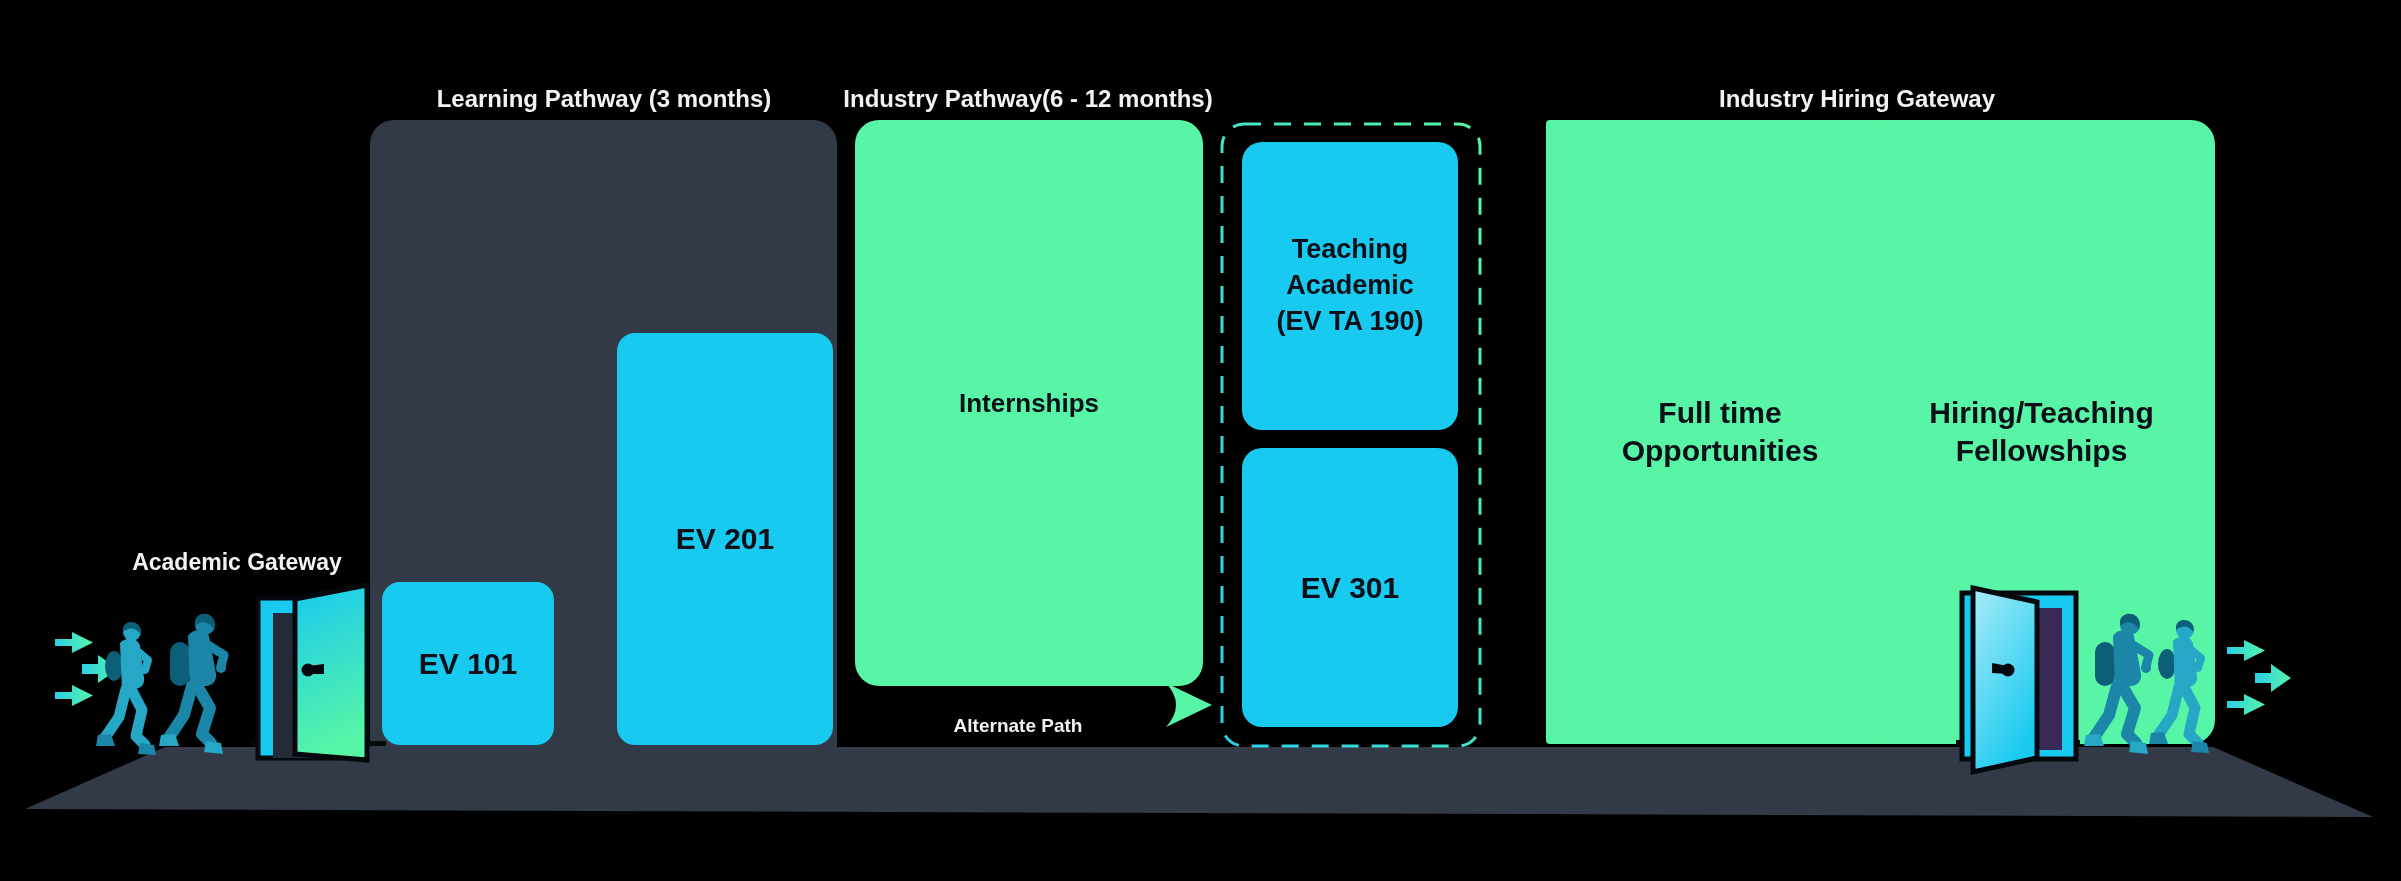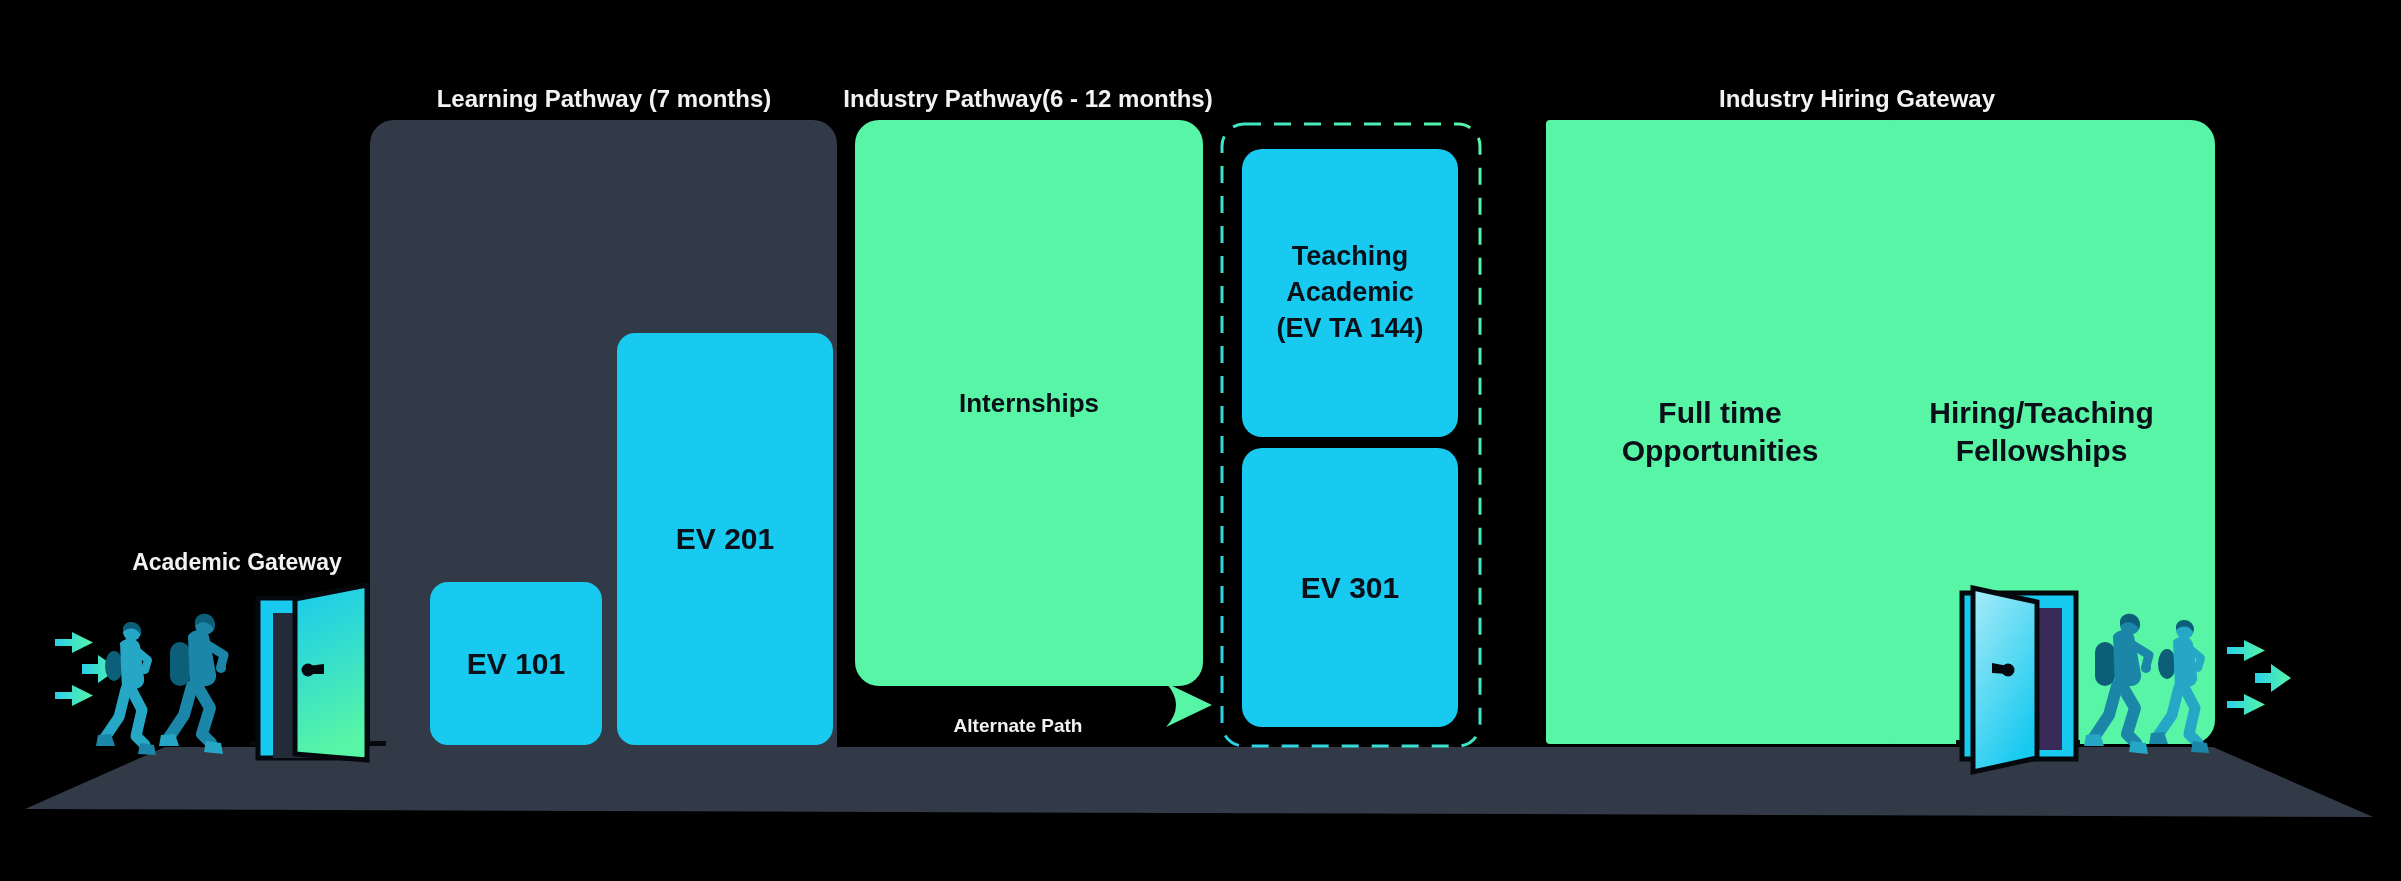--- a/index.html
+++ b/index.html
@@ -15,24 +15,24 @@
   .container-learning {
     position:absolute; left:370px; top:120px; width:467px; height:630px;
     background:var(--slate); border-radius:24px 24px 0 0;
   }
   .node {
     position:absolute; display:flex; flex-direction:column; align-items:center;
     justify-content:center; text-align:center; color:var(--label-dark);
   }
   .node.cyan  { background:var(--cyan); }
   .node.green { background:var(--green); }
-  #box-ev101 { left:382px;  top:582px; width:172px; height:163px; border-radius:18px; font-size:30px;margin-left:48px; }
+  #box-ev101 { left:382px;  top:582px; width:172px; height:163px; border-radius:18px; font-size:30px; }
   #box-ev201 { left:617px;  top:333px; width:216px; height:412px; border-radius:18px; font-size:30px; }
   #box-internships { left:855px; top:120px; width:348px; height:566px; border-radius:24px; font-size:26px; }
-  #box-ta    { left:1242px; top:142px; width:216px; height:288px; border-radius:20px; font-size:27px; line-height:1.33;margin-top:7px; }
+  #box-ta    { left:1242px; top:142px; width:216px; height:288px; border-radius:20px; font-size:27px; line-height:1.33; }
   #box-ev301 { left:1242px; top:448px; width:216px; height:279px; border-radius:20px; font-size:30px; }
   #box-fulltime { left:1498px; top:120px; width:348px; height:624px; border-radius:4px; font-size:30px; line-height:1.27;margin-left:48px; }
   #box-alumni   { left:1868px; top:120px; width:347px; height:624px; border-radius:24px; font-size:30px; line-height:1.27; }
   .title {
     position:absolute; top:85px; transform:translateX(-50%);
     color:var(--title-light); font-size:24px; white-space:nowrap;
   }
   #title-learning { left:604px; }
   #title-industry { left:1028px; }
   #title-hiring   { left:1857px; }
@@ -108,21 +108,21 @@
   </div>
   <div class="node cyan" id="box-ev201">
     <span>EV 201</span>
   </div>
   <div class="node green" id="box-internships">
     <span>Internships</span>
   </div>
   <div class="node cyan" id="box-ta">
     <span>Teaching</span>
     <span>Academic</span>
-    <span>(EV TA 144)</span>
+    <span>(EV TA 190)</span>
   </div>
   <div class="node cyan" id="box-ev301">
     <span>EV 301</span>
   </div>
   <div class="node green" id="box-fulltime">
     <span>Full time</span>
     <span>Opportunities</span>
   </div>
   <div class="node green" id="box-alumni">
     <span>Hiring/Teaching</span>
@@ -172,19 +172,19 @@
       <use href="#personA" x="133" y="60"></use>
       <use href="#personB" x="201" y="64"></use>
     </g>
     <g fill="url(#gradLR)">
       <use href="#arrowSmall" x="277" y="88"></use>
       <use href="#arrowMid" x="305" y="112"></use>
       <use href="#arrowSmall" x="277" y="142"></use>
     </g>
   </svg>
 
-  <div class="title" id="title-learning">Learning Pathway (7 months)</div>
+  <div class="title" id="title-learning">Learning Pathway (3 months)</div>
   <div class="title" id="title-industry">Industry Pathway(6 - 12 months)</div>
   <div class="title" id="title-hiring">Industry Hiring Gateway</div>
   <div id="label-academic">Academic Gateway</div>
   <div id="label-alternate">Alternate Path</div>
 
 </div>
 
 </body></html>

